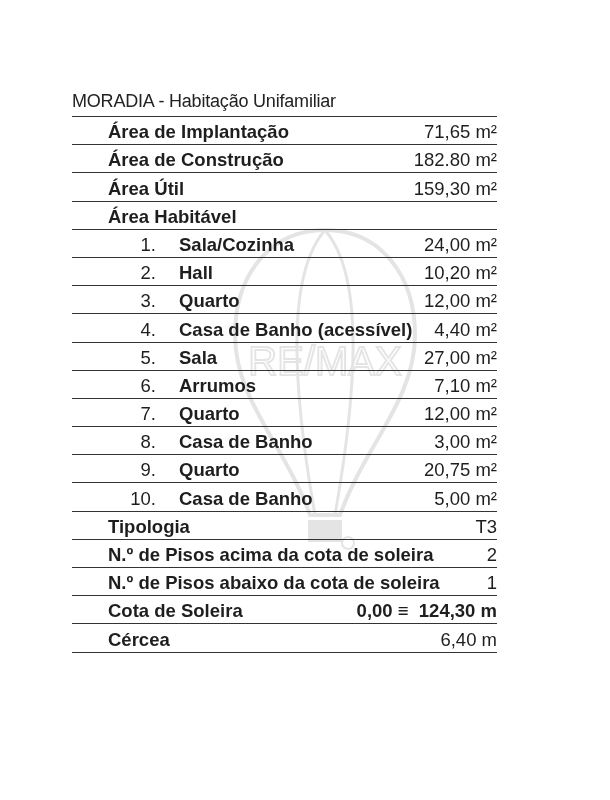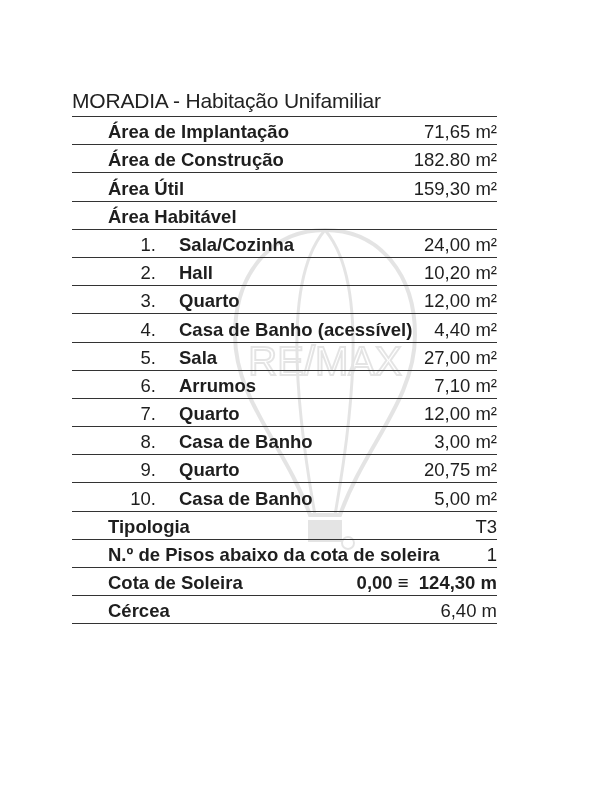--- a/index.html
+++ b/index.html
@@ -1,19 +1,19 @@
 <!DOCTYPE html>
 <html><head>
 <meta charset="utf-8">
 <style>
   html, body { margin:0; padding:0; }
   body { width:610px; height:800px; background:#ffffff; position:relative; overflow:hidden;
          font-family:"Liberation Sans", sans-serif; color:#1e1e1e; }
   .watermark { position:absolute; left:230px; top:225px; width:190px; height:330px; opacity:0.10; pointer-events:none; }
-  .title { position:absolute; left:72px; top:86px; font-size:21px; line-height:30px; white-space:nowrap; color:#222; letter-spacing:-0.2px;text-align:center; }
+  .title { position:absolute; left:72px; top:86px; font-size:18px; line-height:30px; white-space:nowrap; color:#222; letter-spacing:-0.2px;text-align:center; }
   .title-rule { position:absolute; left:72px; width:425px; top:116px; height:0; border-top:1.5px solid #333; }
   .rows { position:absolute; left:72px; top:117px; width:425px; }
   .row { position:relative; height:28.2px; box-sizing:border-box; border-bottom:1.3px solid #333; font-size:18.5px; }
   .row .label { position:absolute; left:36px; bottom:1px; white-space:nowrap; line-height:22px;font-weight:bold; }
   .row .num { position:absolute; left:36px; width:48px; text-align:right; bottom:1px; line-height:22px; }
   .row.item .label { left:107px; }
   .row .value { position:absolute; right:0; bottom:1px; white-space:nowrap; line-height:22px;text-align:right; }
 </style>
 </head>
 <body>
@@ -95,20 +95,24 @@
     <span class="num">10.</span>
     <span class="label">Casa de Banho</span>
     <span class="value">5,00 m²</span>
   </div>
 
   <div class="row">
     <span class="label">Tipologia</span>
     <span class="value">T3</span>
   </div>
   <div class="row">
+    <span class="label">N.º de Pisos acima da cota de soleira</span>
+    <span class="value">2</span>
+  </div>
+  <div class="row">
     <span class="label">N.º de Pisos abaixo da cota de soleira</span>
     <span class="value">1</span>
   </div>
   <div class="row">
     <span class="label">Cota de Soleira</span>
     <span class="value" style="white-space:pre;font-weight:bold;">0,00 ≡  124,30 m</span>
   </div>
   <div class="row">
     <span class="label">Cércea</span>
     <span class="value">6,40 m</span>

